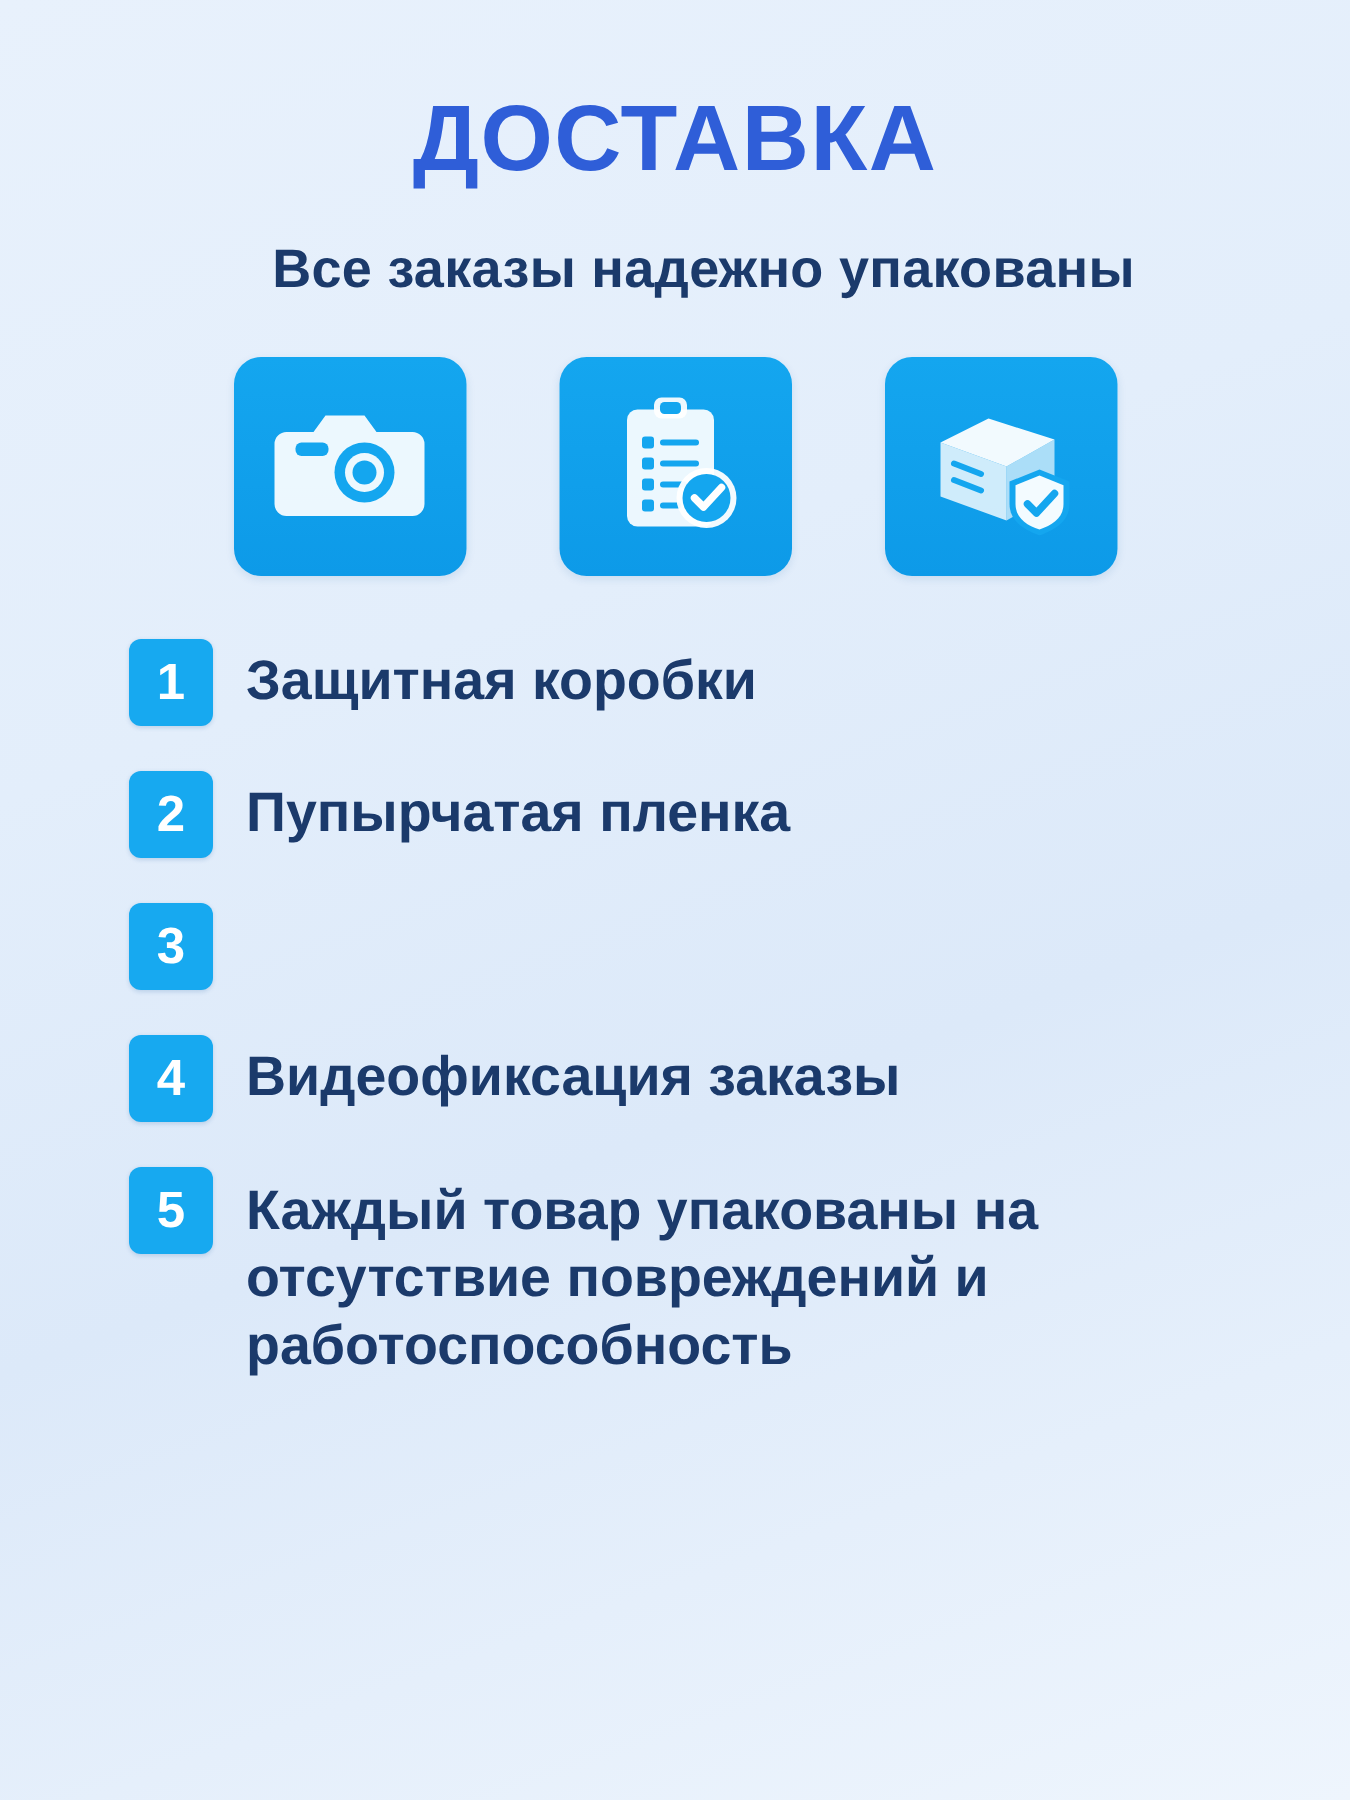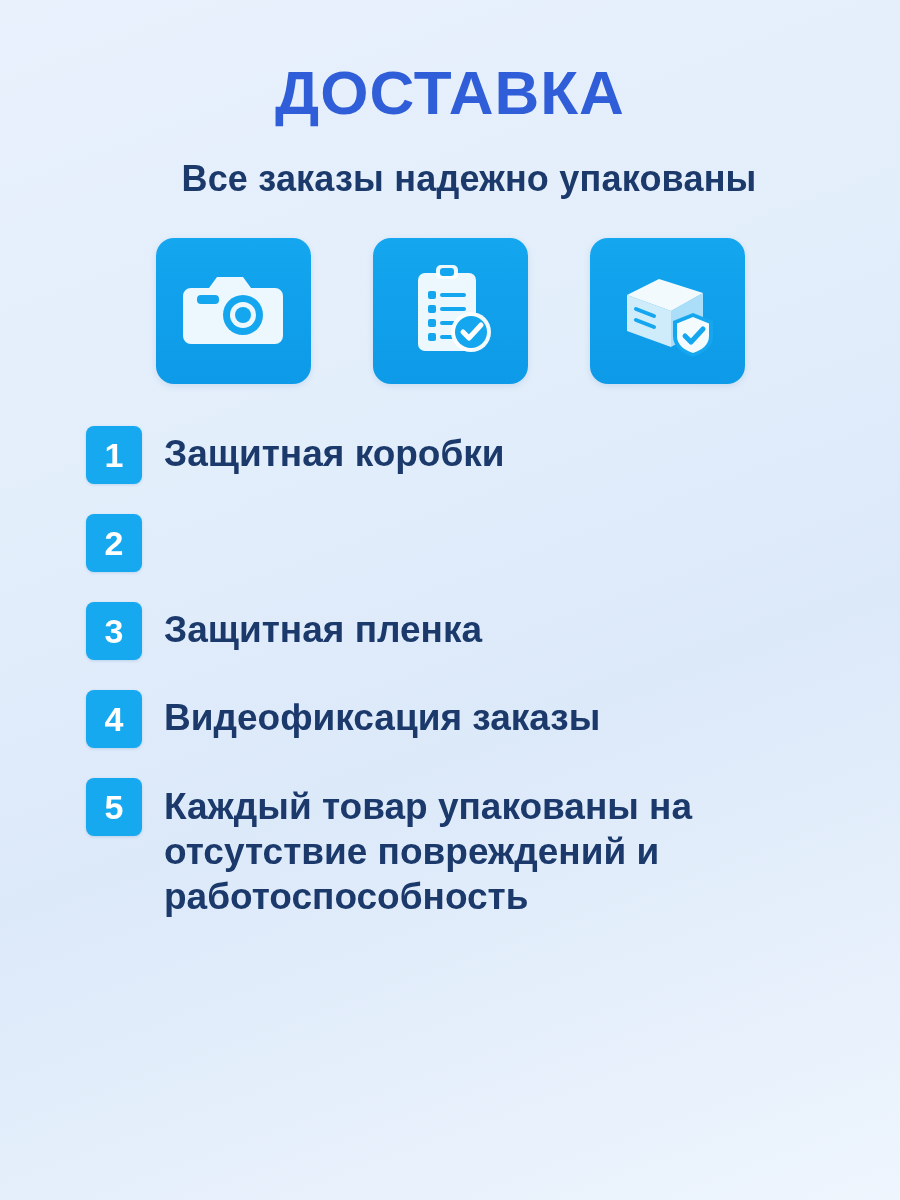--- a/index.html
+++ b/index.html
@@ -166,25 +166,25 @@
 
   <div class="list">
 
     <div class="list-item">
       <div class="num-badge">1</div>
       <div class="item-text">Защитная коробки</div>
     </div>
 
     <div class="list-item">
       <div class="num-badge">2</div>
+      <div class="item-text">Пупырчатая пленка</div>
     </div>
 
     <div class="list-item">
       <div class="num-badge">3</div>
-      <div class="item-text">Защитная пленка</div>
     </div>
 
     <div class="list-item">
       <div class="num-badge">4</div>
       <div class="item-text">Видеофиксация заказы</div>
     </div>
 
     <div class="list-item">
       <div class="num-badge">5</div>
       <div class="item-text multiline">Каждый товар упакованы на отсутствие повреждений и работоспособность</div>

